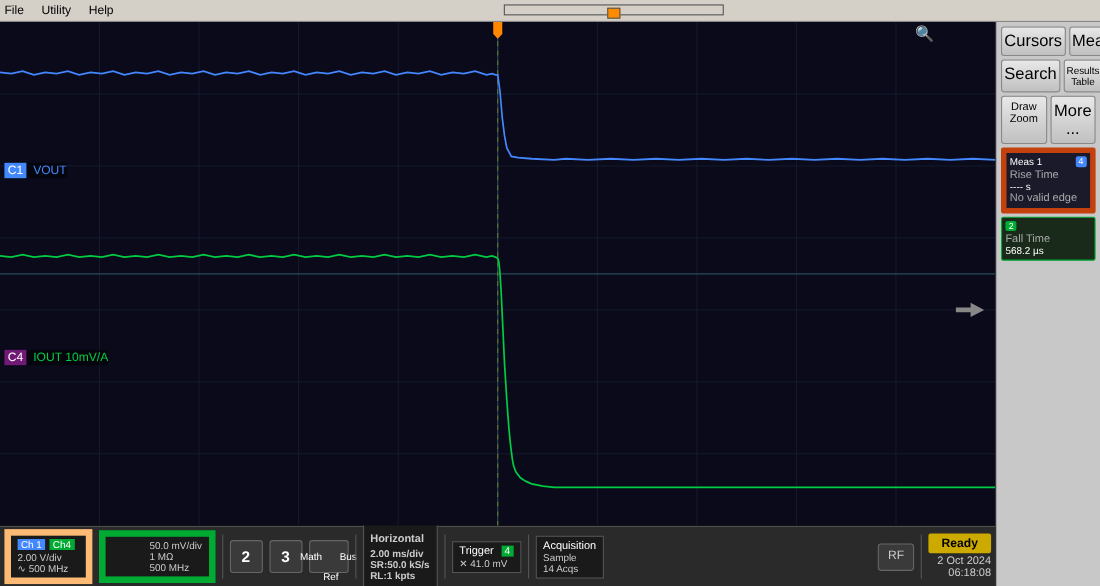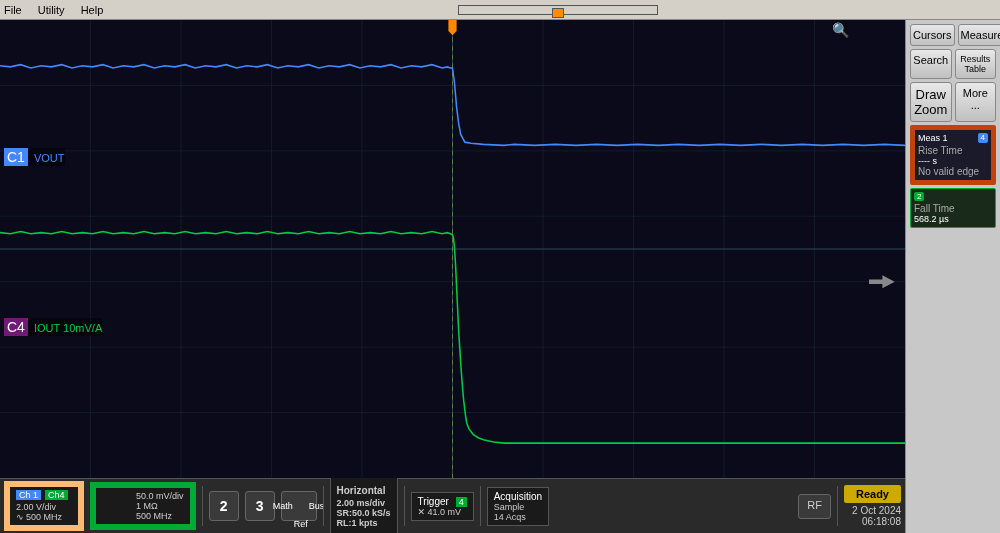--- a/index.html
+++ b/index.html
@@ -115,21 +115,21 @@
       left: 4px;
       top: 65%;
       font-size: 11px;
       color: #00cc44;
       background: rgba(0,0,0,0.5);
     }
     .ch-badge {
       display: inline-block;
       background: #4488ff;
       color: #fff;
-      font-size: 14px;
+      font-size: 11px;
       padding: 1px 3px;
       margin-right: 3px;
     }
     .ch4-badge {
       background: #701a75;
     }
 
     
     .bottom-bar {
       background: #2a2a2a;
@@ -278,21 +278,21 @@
     }
     .rp-btn-row {
       display: flex;
       gap: 3px;
     }
     .rp-btn-half {
       flex: 1;
       background: linear-gradient(to bottom, #e8e8e8, #c0c0c0);
       border: 1px solid #888;
       border-radius: 3px;
-      font-size: 11px;
+      font-size: 15px;
       color: #000;
       padding: 4px 2px;
       text-align: center;
       cursor: pointer;
     }
 
     .meas-box {
       background: #1a1a2a;
       border: 5px solid #c2410c;
       border-radius: 2px;
@@ -533,21 +533,21 @@
       <div class="rp-btn-half">Cursors</div>
       <div class="rp-btn-half">Measure</div>
     </div>
 
     <div class="rp-btn-row">
       <div class="rp-btn-half">Search</div>
       <div class="rp-btn-half" style="font-size:9px;">Results Table</div>
     </div>
 
     <div class="rp-btn-row">
-      <div class="rp-btn-half" style="font-size:13px;white-space:pre-line;">Draw
+      <div class="rp-btn-half" style="font-size:10px;white-space:pre-line;">Draw
 Zoom</div>
       <div class="rp-btn-half">More ...</div>
     </div>
 
     <div class="meas-box">
       <div class="meas-header">
         <span>Meas 1</span>
         <span class="meas-badge">4</span>
       </div>
       <div class="meas-line">Rise Time</div>

